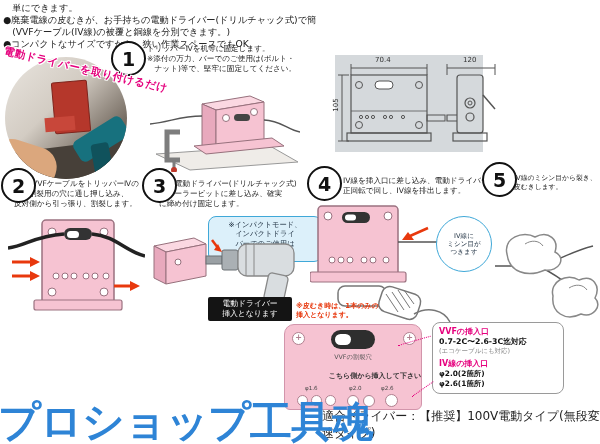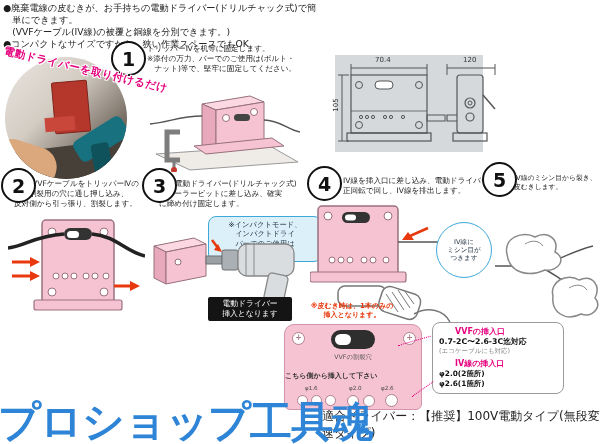--- a/index.html
+++ b/index.html
@@ -24,38 +24,38 @@
   .bubble{background:#fff;border:1.5px solid #3fa8d8;border-radius:50%;
         font-size:6.6px;line-height:1.25;color:#234;display:flex;align-items:center;justify-content:center;text-align:center;}
   .black-label{background:#141414;color:#fff;font-size:7.8px;line-height:1.3;text-align:center;
         padding:2px 4px;border-radius:2px;}
   .detail-panel{background:#f6c3d2;border:1.5px solid #d295ab;border-radius:10px 10px 6px 6px;}
   .screw{position:absolute;width:11px;height:11px;border-radius:50%;background:#fff;border:1px solid #b0808f;
         color:#b0808f;font-size:8px;line-height:10px;text-align:center;font-weight:bold;}
   .hole{position:absolute;width:9px;height:9px;border-radius:50%;background:#fff;border:1px solid #b0808f;}
   .phi{position:absolute;font-size:5.6px;color:#444;}
   .legend-box{border:1.5px solid #9a9a9a;border-radius:8px;background:#fff;padding:4px 6px;}
-  .legend-title{font-size:8px;font-weight:bold;color:#e6007e;line-height:1.25;margin-left:16px;}
+  .legend-title{font-size:8px;font-weight:bold;color:#e6007e;line-height:1.25;}
   .legend-bold{font-size:7.8px;font-weight:bold;color:#111;line-height:1.25;}
   .legend-gray{font-size:6.5px;color:#888;line-height:1.3;}
   .legend-size{font-size:7.4px;color:#111;line-height:1.35;font-weight:bold;}
   .leader{position:absolute;border-top:1.5px dotted #e6007e;transform-origin:left center;z-index:2;}
-  .red-note{color:#e8380d;font-size:7px;line-height:1.35;text-align:center;font-weight:bold;}
+  .red-note{color:#e8380d;font-size:7px;line-height:1.35;font-weight:bold;}
   .footer-line{font-size:12px;line-height:1.45;color:#222;}
   .watermark{font-size:42px;font-weight:bold;color:#2e84d6;letter-spacing:-1px;z-index:6;
         font-family:"DejaVu Sans",sans-serif;white-space:nowrap;}
 </style>
 </head>
 <body>
 
 <div class="page">
 
   <div class="abs" style="left:3px;top:2px;width:440px;">
+    <div class="intro-line">　単にできます。</div>
     <div class="intro-line">●廃棄電線の皮むきが、お手持ちの電動ドライバー(ドリルチャック式)で簡</div>
-    <div class="intro-line">　単にできます。</div>
     <div class="intro-line">　(VVFケーブル(IV線)の被覆と銅線を分別できます。)</div>
     <div class="intro-line">●コンパクトなサイズですから、狭い作業スペースでもOK。</div>
   </div>
 
   <div class="abs photo" style="left:5px;top:57px;">
     <div style="left:0;top:88px;width:140px;height:50px;background:#474039;transform:rotate(-7deg);"></div>
     <div style="left:48px;top:24px;width:34px;height:50px;background:#b5372b;border:1px solid #7e241c;transform:rotate(-5deg);border-radius:2px;"></div>
     <div style="left:40px;top:60px;width:30px;height:14px;background:#c8473a;transform:rotate(-5deg);"></div>
     <div style="left:68px;top:70px;width:56px;height:24px;background:#17717e;border-radius:6px;transform:rotate(-32deg);"></div>
     <div style="left:88px;top:86px;width:18px;height:34px;background:#10525c;border-radius:4px;transform:rotate(-10deg);"></div>
@@ -196,21 +196,21 @@
     <line x1="118" y1="26" x2="100" y2="34" stroke="#e8380d" stroke-width="2.5"></line>
     <polygon points="98,30 92,38 104,38" fill="#e8380d"></polygon>
     <rect x="28" y="84" width="48" height="20" rx="7" fill="#fff" stroke="#777" stroke-width="1.5"></rect>
     <rect x="70" y="88" width="40" height="26" rx="8" fill="#fff" stroke="#777" stroke-width="1.5" transform="rotate(18 90 100)"></rect>
     <line x1="76" y1="92" x2="88" y2="110" stroke="#777"></line>
       <line x1="82" y1="90" x2="94" y2="108" stroke="#777"></line>
     <line x1="88" y1="88" x2="100" y2="106" stroke="#777"></line>
       <line x1="94" y1="88" x2="104" y2="102" stroke="#777"></line>
     <path d="M104,112 C118,104 134,108 140,120" fill="none" stroke="#777" stroke-width="1.5"></path>
   </svg>
-  <div class="abs bubble pre" style="left:436px;top:222px;width:54px;height:54px;">IV線に
+  <div class="abs bubble pre" style="left:436px;top:216px;width:54px;height:54px;">IV線に
 ミシン目が
 つきます</div>
 
   <div class="abs num" style="left:482px;top:162px;">5</div>
   <div class="abs step-text pre" style="left:514px;top:174px;width:86px;font-size:6.8px;">IV線のミシン目から裂き、
 皮むきします。</div>
   <svg class="abs" style="left:495px;top:214px;" width="105" height="116">
     <path d="M0,52 H42" stroke="#555" stroke-width="1.5" fill="none"></path>
     <path d="M42,52 C62,48 74,38 98,32" stroke="#555" stroke-width="1.5" fill="none"></path>
     <path d="M42,52 C60,58 72,72 92,82" stroke="#555" stroke-width="1.5" fill="none"></path>
@@ -223,21 +223,21 @@
   <div class="abs red-note pre" style="left:296px;top:302px;width:112px;">※皮むき時は、1本のみの
 挿入となります。</div>
 
   <div class="abs detail-panel" style="left:284px;top:324px;width:136px;height:84px;z-index:1;">
     <div class="screw" style="left:7px;top:7px;">+</div>
     <div class="screw" style="left:118px;top:7px;">+</div>
     <div style="position:absolute;left:46px;top:5px;width:44px;height:19px;border-radius:10px;background:#2e2e2e;">
       <div style="position:absolute;left:4px;top:4px;width:16px;height:11px;border-radius:6px;background:#fff;"></div>
     </div>
     <div style="position:absolute;left:0;top:28px;width:136px;text-align:center;font-size:6.3px;color:#555;">VVFの割裂穴</div>
-    <div style="position:absolute;left:0;top:46px;width:116px;text-align:left;font-size:7px;color:#333;font-weight:bold;">こちら側から挿入して下さい</div>
+    <div style="position:absolute;left:0;top:46px;width:116px;text-align:center;font-size:7px;color:#333;font-weight:bold;padding-left:32px;">こちら側から挿入して下さい</div>
     <div class="phi" style="left:20px;top:60px;">φ1.6</div>
     <div class="phi" style="left:64px;top:60px;">φ2.0</div>
     <div class="phi" style="left:96px;top:60px;">φ2.6</div>
     <div class="hole" style="left:12px;top:70px;"></div>
     <div class="hole" style="left:26px;top:70px;"></div>
     <div class="hole" style="left:40px;top:70px;"></div>
     <div class="hole" style="left:62px;top:70px;width:10px;height:10px;"></div>
     <div class="hole" style="left:78px;top:70px;width:10px;height:10px;"></div>
     <div class="hole" style="left:100px;top:69px;width:11px;height:11px;"></div>
   </div>

